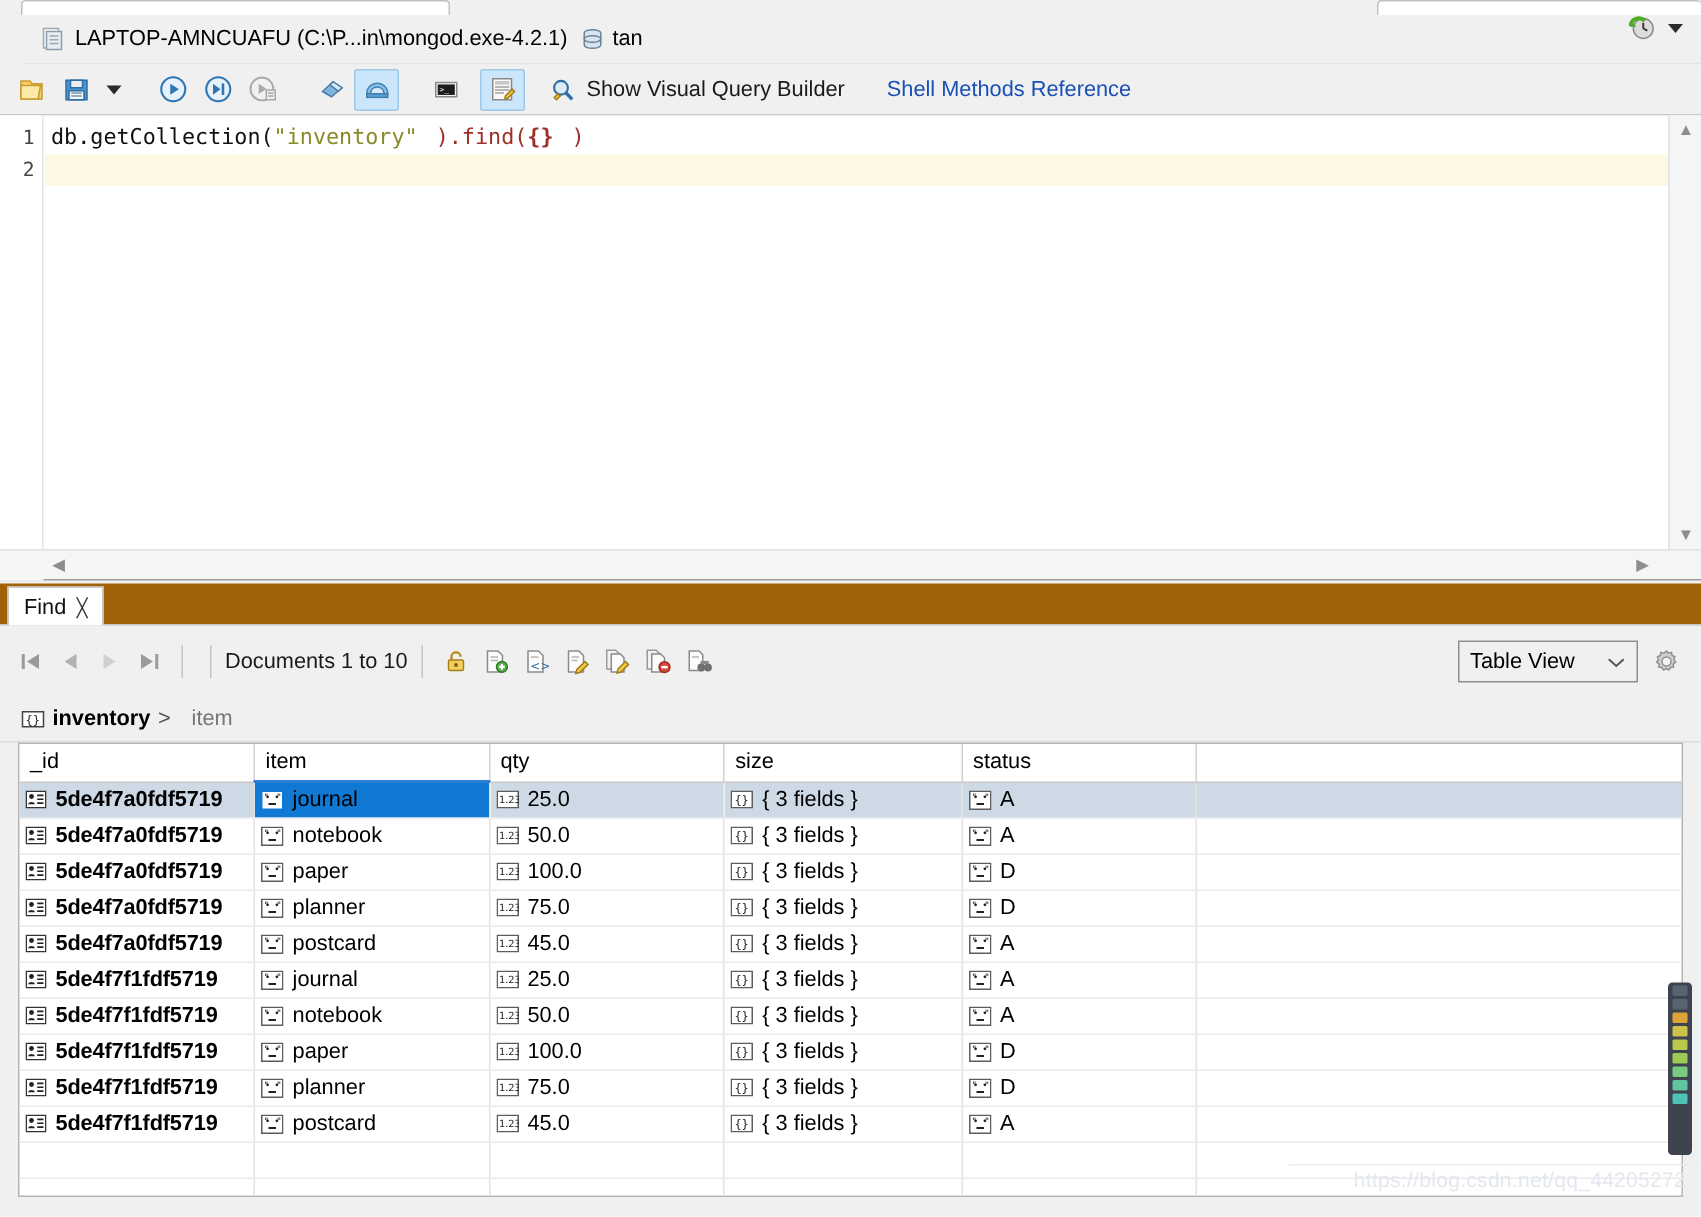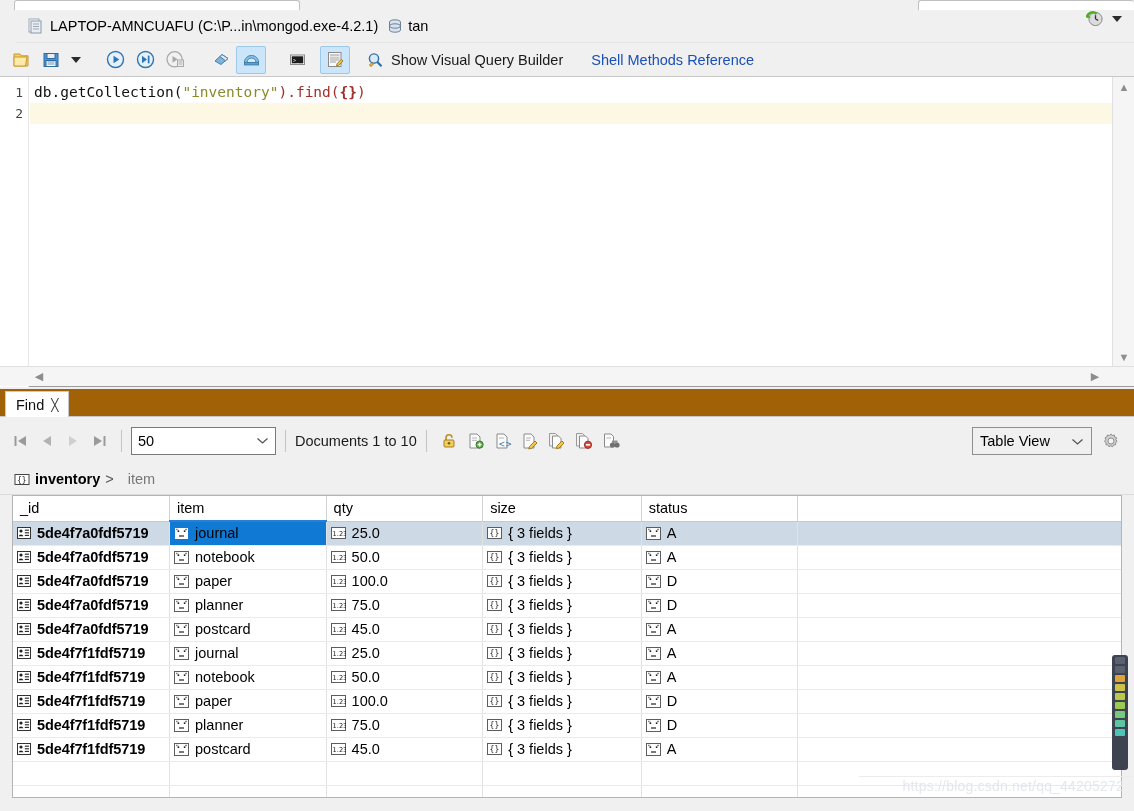--- a/index.html
+++ b/index.html
@@ -102,21 +102,21 @@
     position: absolute; left: 30px; top: 0; right: 22px; height: 310px;
     padding-top: 5px;
     font-family: "DejaVu Sans Mono", monospace;
     font-size: 14.5px;
     line-height: 21px;
   }
   .code-line { white-space: pre; height: 21px; padding-left: 4px; }
   .code-line.cur { background: #fdf8e3; }
   .tok-plain { color: #111; }
   .tok-str { color: #8a8a2a; }
-  .tok-paren { color: #a0302a; }
+  .tok-paren { color: #a0302a; margin-left: 12px; }
   .tok-brace { color: #a0302a; font-weight: bold; }
 
   
   .vscroll {
     position: absolute; right: 0; top: 0; width: 22px; height: 290px;
     background: #f5f5f5;
     border-left: 1px solid #e0e0e0;
   }
   .vscroll .arw {
     position: absolute; left: 0; width: 22px; height: 20px;
@@ -499,28 +499,20 @@
       <span>
         <svg width="18" height="16" viewBox="0 0 18 16">
           <path d="M4 3 L12 8 L4 13 Z" fill="#9a9a9a"></path>
           <rect x="13.5" y="3" width="2" height="10" fill="#9a9a9a"></rect>
         </svg>
       </span>
     </div>
 
     <div class="vsep"></div>
 
-    <div class="limit-select">
-      <span>50</span>
-      <span>
-        <svg width="13" height="9" viewBox="0 0 13 9">
-            <path d="M1.5 2.5 L6.5 7 L11.5 2.5" fill="none" stroke="#555" stroke-width="1.3"></path>
-          </svg>
-      </span>
-    </div>
 
     <div class="vsep"></div>
 
     <span class="docs-label">Documents 1 to 10</span>
 
     <div class="vsep"></div>
 
     <div class="doc-btn">
       <span>
         <svg width="18" height="18" viewBox="0 0 18 18">

